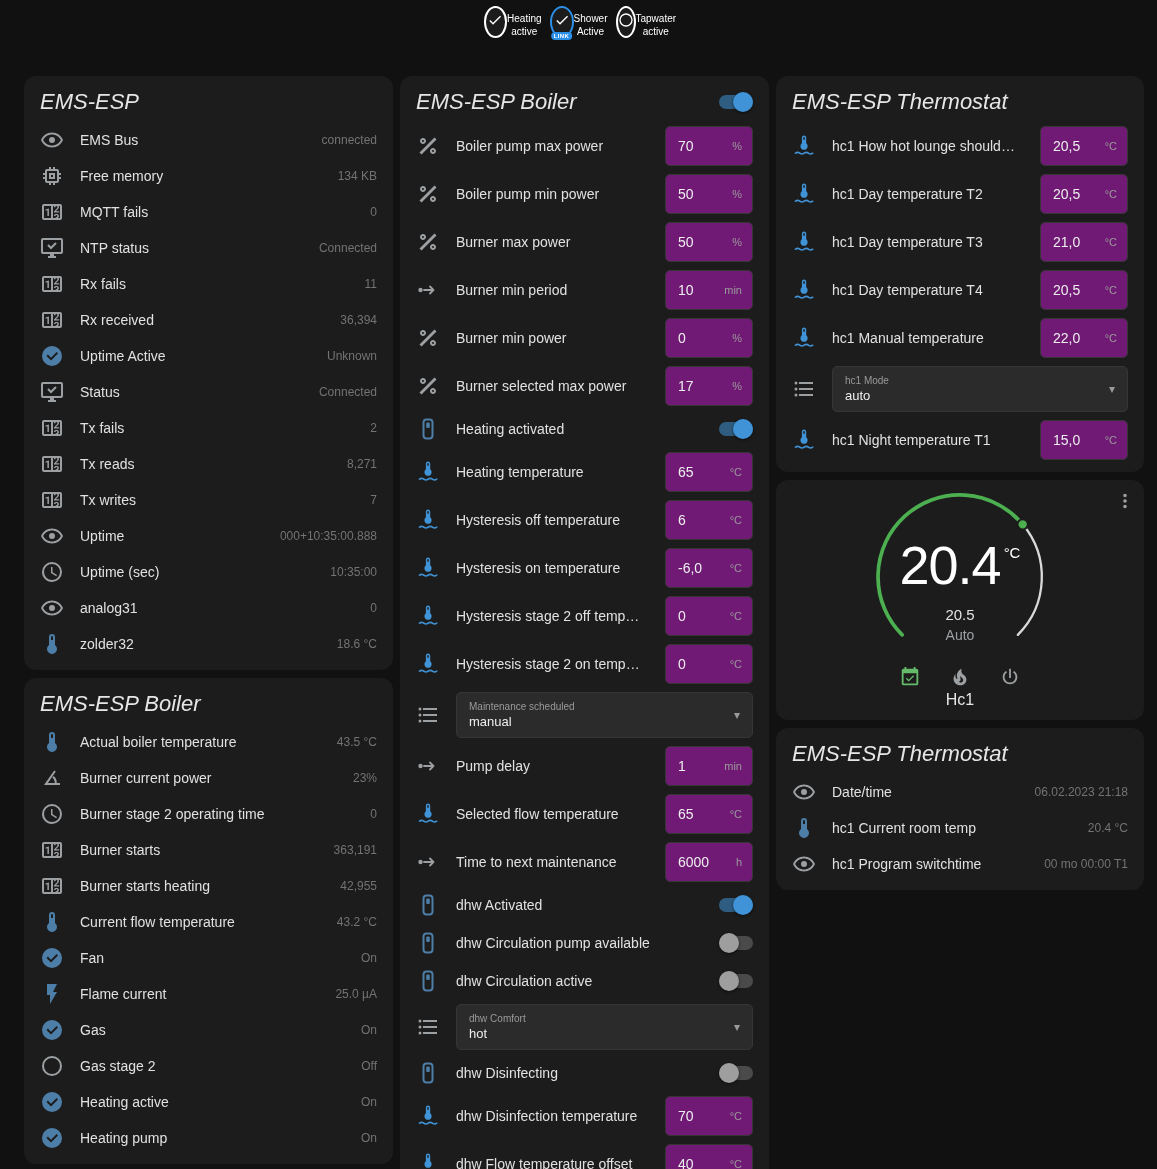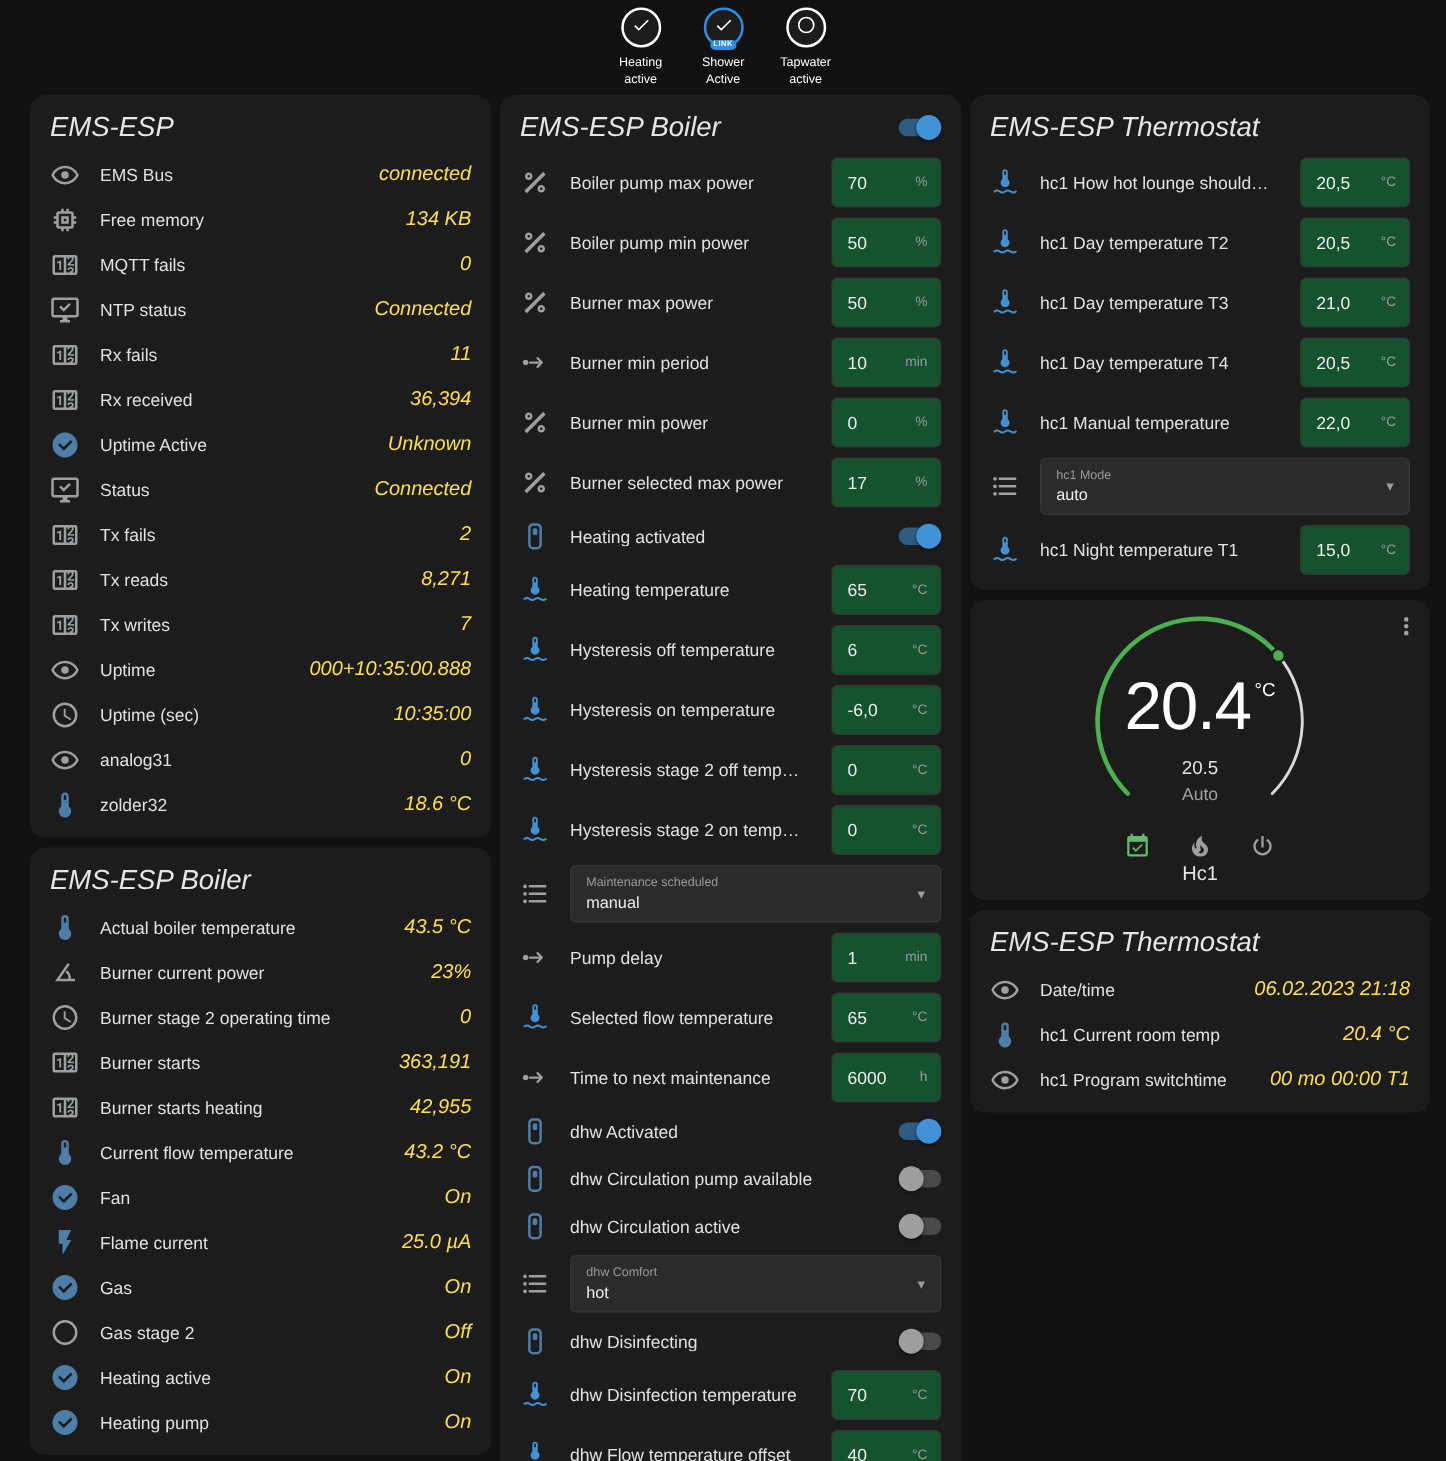--- a/index.html
+++ b/index.html
@@ -4,21 +4,21 @@
 <style>
   html,body{margin:0;padding:0;}
   body{
     width:1157px;height:1169px;overflow:hidden;position:relative;
     background:#111111;color:#e1e1e1;
     font-family:"Liberation Sans",sans-serif;
     -webkit-font-smoothing:antialiased;
   }
   
   .badges{position:absolute;top:6px;left:0;right:0;display:flex;justify-content:center;gap:8px;}
-  .badge{width:58px;display:flex;flex-direction:column;align-items:center;cursor:pointer;}
+  .badge{width:58px;display:flex;flex-direction:row;align-items:center;cursor:pointer;}
   .bcircle{width:28px;height:28px;border-radius:50%;border:2px solid #ffffff;background:#1c1c1c;
     display:flex;align-items:center;justify-content:center;position:relative;}
   .badge.blue .bcircle{border-color:#2b8fe8;}
   .bcircle svg{width:16px;height:16px;fill:#ffffff;}
   .btag{position:absolute;bottom:-4px;left:50%;transform:translateX(-50%);
     background:#2b8fe8;color:#fff;font-size:6px;font-weight:700;letter-spacing:.4px;
     padding:1px 3px;border-radius:4px;line-height:1;}
   .blabel{margin-top:7px;font-size:10px;line-height:1.25;text-align:center;color:#ffffff;}
   
   .columns{position:absolute;top:76px;left:24px;display:flex;gap:7px;align-items:flex-start;}
@@ -32,23 +32,23 @@
   .row{display:flex;align-items:center;padding:0 16px;box-sizing:border-box;}
   .row.sensor{height:36px;cursor:pointer;}
   .row.number{height:48px;}
   .row.trow{height:38px;}
   .row.selrow{height:54px;}
   .ric{width:24px;height:24px;flex:0 0 24px;margin-right:16px;color:#9da0a2;}
   .ric svg{width:24px;height:24px;display:block;fill:currentColor;}
   .ric.blue{color:#4d7ea8;}
   .ric.water{color:#3f93d6;}
   .rlabel{flex:1;font-size:14px;color:#e1e1e1;white-space:nowrap;overflow:hidden;text-overflow:ellipsis;}
-  .rvalue{font-size:16px;margin-left:10px;white-space:nowrap;color:#fde047;font-style:italic;}
+  .rvalue{font-size:12px;margin-left:10px;white-space:nowrap;color:#737373;}
   
-  .numbox{margin-left:10px;height:40px;min-width:88px;box-sizing:border-box;background:#14532d;
+  .numbox{margin-left:10px;height:40px;min-width:88px;box-sizing:border-box;background:#701a75;
     border:1px solid #363636;border-radius:5px;display:flex;align-items:center;
     justify-content:space-between;gap:14px;padding:0 10px 0 12px;cursor:text;}
   .nval{font-size:14px;color:#eeeeee;}
   .nunit{font-size:11px;color:#9a9a9a;}
   
   .switch{position:relative;width:34px;height:14px;flex:0 0 34px;margin-left:10px;display:inline-block;cursor:pointer;}
   .switch .track{position:absolute;inset:0;border-radius:7px;background:#4a4a4a;}
   .switch .knob{position:absolute;top:-3px;left:0;width:20px;height:20px;border-radius:50%;
     background:#9e9e9e;box-shadow:0 1px 3px rgba(0,0,0,.6);}
   .switch.on .track{background:rgba(63,147,214,.55);}

